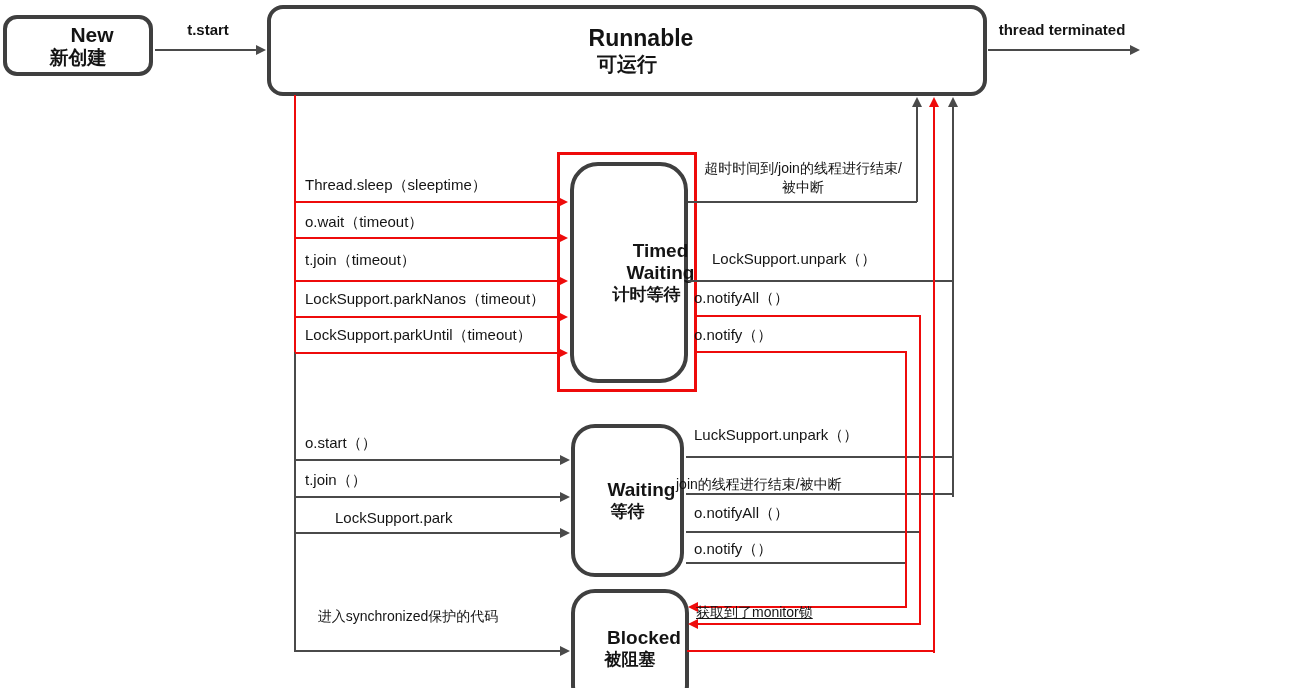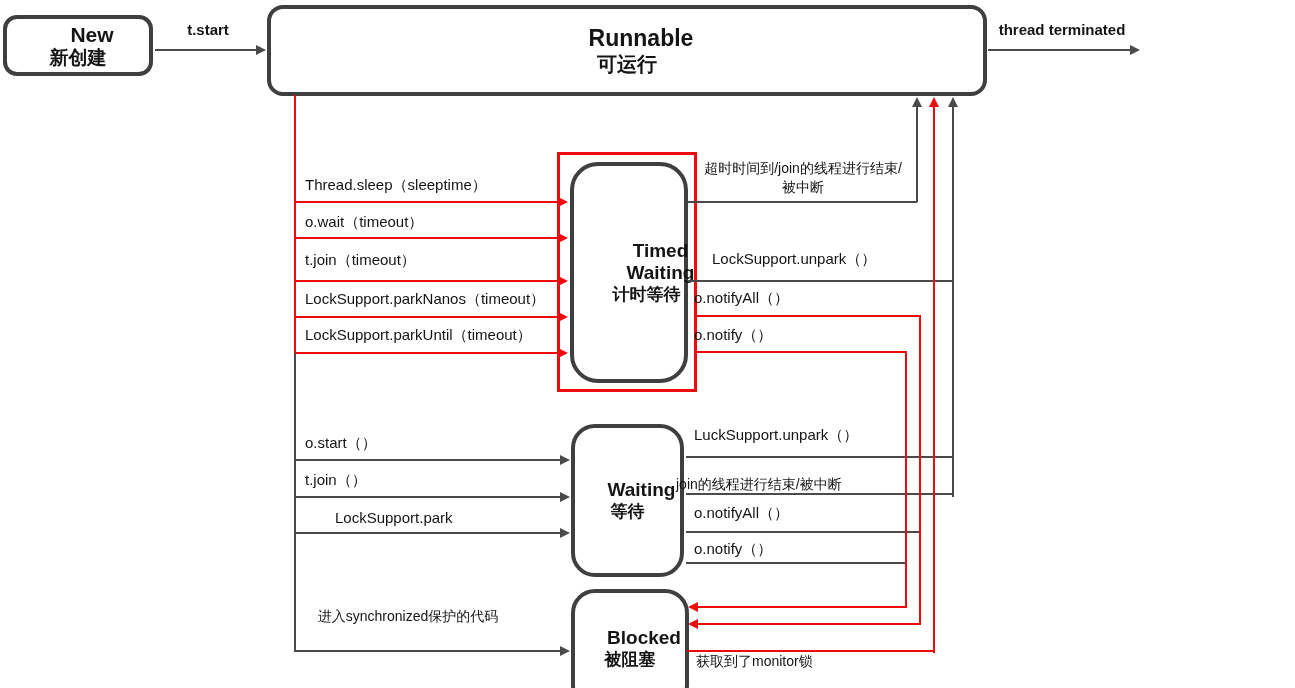--- a/index.html
+++ b/index.html
@@ -159,15 +159,15 @@
   <div class="vl r" style="left:919px;top:315px;height:310px;"></div>
 
   <div class="vl r" style="left:905px;top:351px;height:257px;"></div>
 
   <div class="hl r" style="left:697px;top:606px;width:210px;"></div>
   <div class="al" style="left:688px;top:602px;"></div>
   <div class="hl r" style="left:697px;top:623px;width:224px;"></div>
   <div class="al" style="left:688px;top:619px;"></div>
 
   <div class="hl r" style="left:687px;top:650px;width:248px;"></div>
-  <div class="lbl cjk" style="left:696px;top:653px;">获取到了monitor锁</div>
+  <div class="lbl cjk" style="left:696px;top:604px;text-decoration:underline;">获取到了monitor锁</div>
 
 </div>
 
 </body></html>

